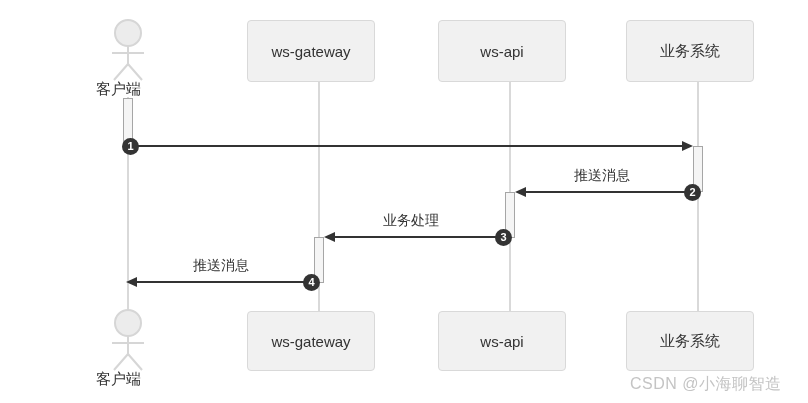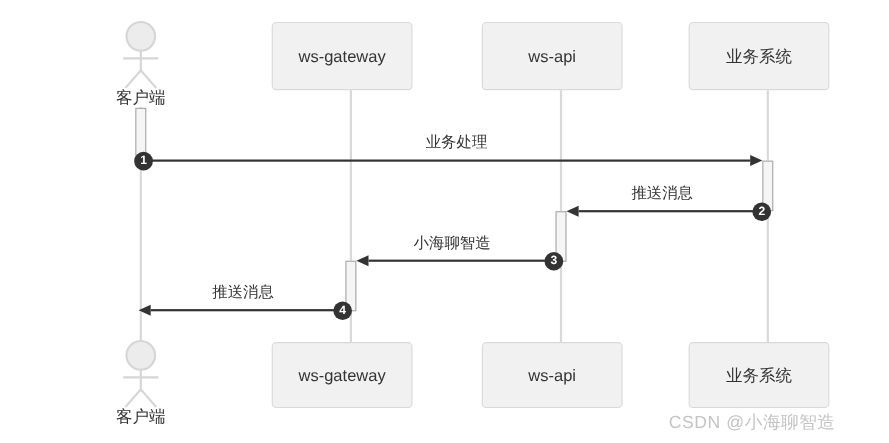--- a/index.html
+++ b/index.html
@@ -72,21 +72,20 @@
   }
   .msg-label{
     position:absolute;width:100px;
     text-align:center;
     font-size:14px;color:var(--text);
     z-index:5;
   }
   .actor-figure{position:absolute;z-index:2;}
   .actor-label{
     position:absolute;width:64px;
-    text-align:center;
     font-size:15px;color:var(--text);
     z-index:2;
   }
   .watermark{
     position:absolute;
     font-size:16px;color:var(--watermark);
     letter-spacing:0.5px;
     z-index:7;
   }
 </style>
@@ -111,31 +110,30 @@
 
   <div class="pbox" style="left:247px;top:20px;">ws-gateway</div>
   <div class="pbox" style="left:438px;top:20px;">ws-api</div>
   <div class="pbox" style="left:626px;top:20px;">业务系统</div>
 
   <div class="activation" style="left:123px;top:98px;height:48px;"></div>
   <div class="activation" style="left:693px;top:146px;height:46px;"></div>
   <div class="activation" style="left:505px;top:192px;height:46px;"></div>
   <div class="activation" style="left:314px;top:237px;height:46px;"></div>
 
-  <div class="msg-label" style="left:365px;top:121px;">业务处理</div>
   <div class="msg-line" style="left:131px;top:145px;width:551px;"></div>
   <div class="arrow-head head-right" style="left:682px;top:141px;"></div>
   <div class="seq-badge" style="left:122px;top:138px;">1</div>
 
   <div class="msg-label" style="left:552px;top:167px;">推送消息</div>
   <div class="msg-line" style="left:526px;top:191px;width:166px;"></div>
   <div class="arrow-head head-left" style="left:515px;top:187px;"></div>
   <div class="seq-badge" style="left:684px;top:184px;">2</div>
 
-  <div class="msg-label" style="left:361px;top:212px;">小海聊智造</div>
+  <div class="msg-label" style="left:361px;top:212px;">业务处理</div>
   <div class="msg-line" style="left:335px;top:236px;width:168px;"></div>
   <div class="arrow-head head-left" style="left:324px;top:232px;"></div>
   <div class="seq-badge" style="left:495px;top:229px;">3</div>
 
   <div class="msg-label" style="left:171px;top:257px;">推送消息</div>
   <div class="msg-line" style="left:137px;top:281px;width:174px;"></div>
   <div class="arrow-head head-left" style="left:126px;top:277px;"></div>
   <div class="seq-badge" style="left:303px;top:274px;">4</div>
 
   <svg class="actor-figure" style="left:96px;top:308px;" width="64" height="64" viewBox="0 0 64 64">
@@ -144,15 +142,15 @@
     <line x1="16" y1="35" x2="48" y2="35" stroke="var(--actor-stroke)" stroke-width="2"></line>
     <line x1="32" y1="46" x2="18" y2="62" stroke="var(--actor-stroke)" stroke-width="2"></line>
     <line x1="32" y1="46" x2="46" y2="62" stroke="var(--actor-stroke)" stroke-width="2"></line>
   </svg>
   <div class="actor-label" style="left:96px;top:370px;">客户端</div>
 
   <div class="pbox" style="left:247px;top:311px;height:60px;">ws-gateway</div>
   <div class="pbox" style="left:438px;top:311px;height:60px;">ws-api</div>
   <div class="pbox" style="left:626px;top:311px;height:60px;">业务系统</div>
 
-  <div class="watermark" style="left:608px;top:374px;">CSDN @小海聊智造</div>
+  <div class="watermark" style="left:630px;top:374px;">CSDN @小海聊智造</div>
 
 </div>
 
 </body></html>

